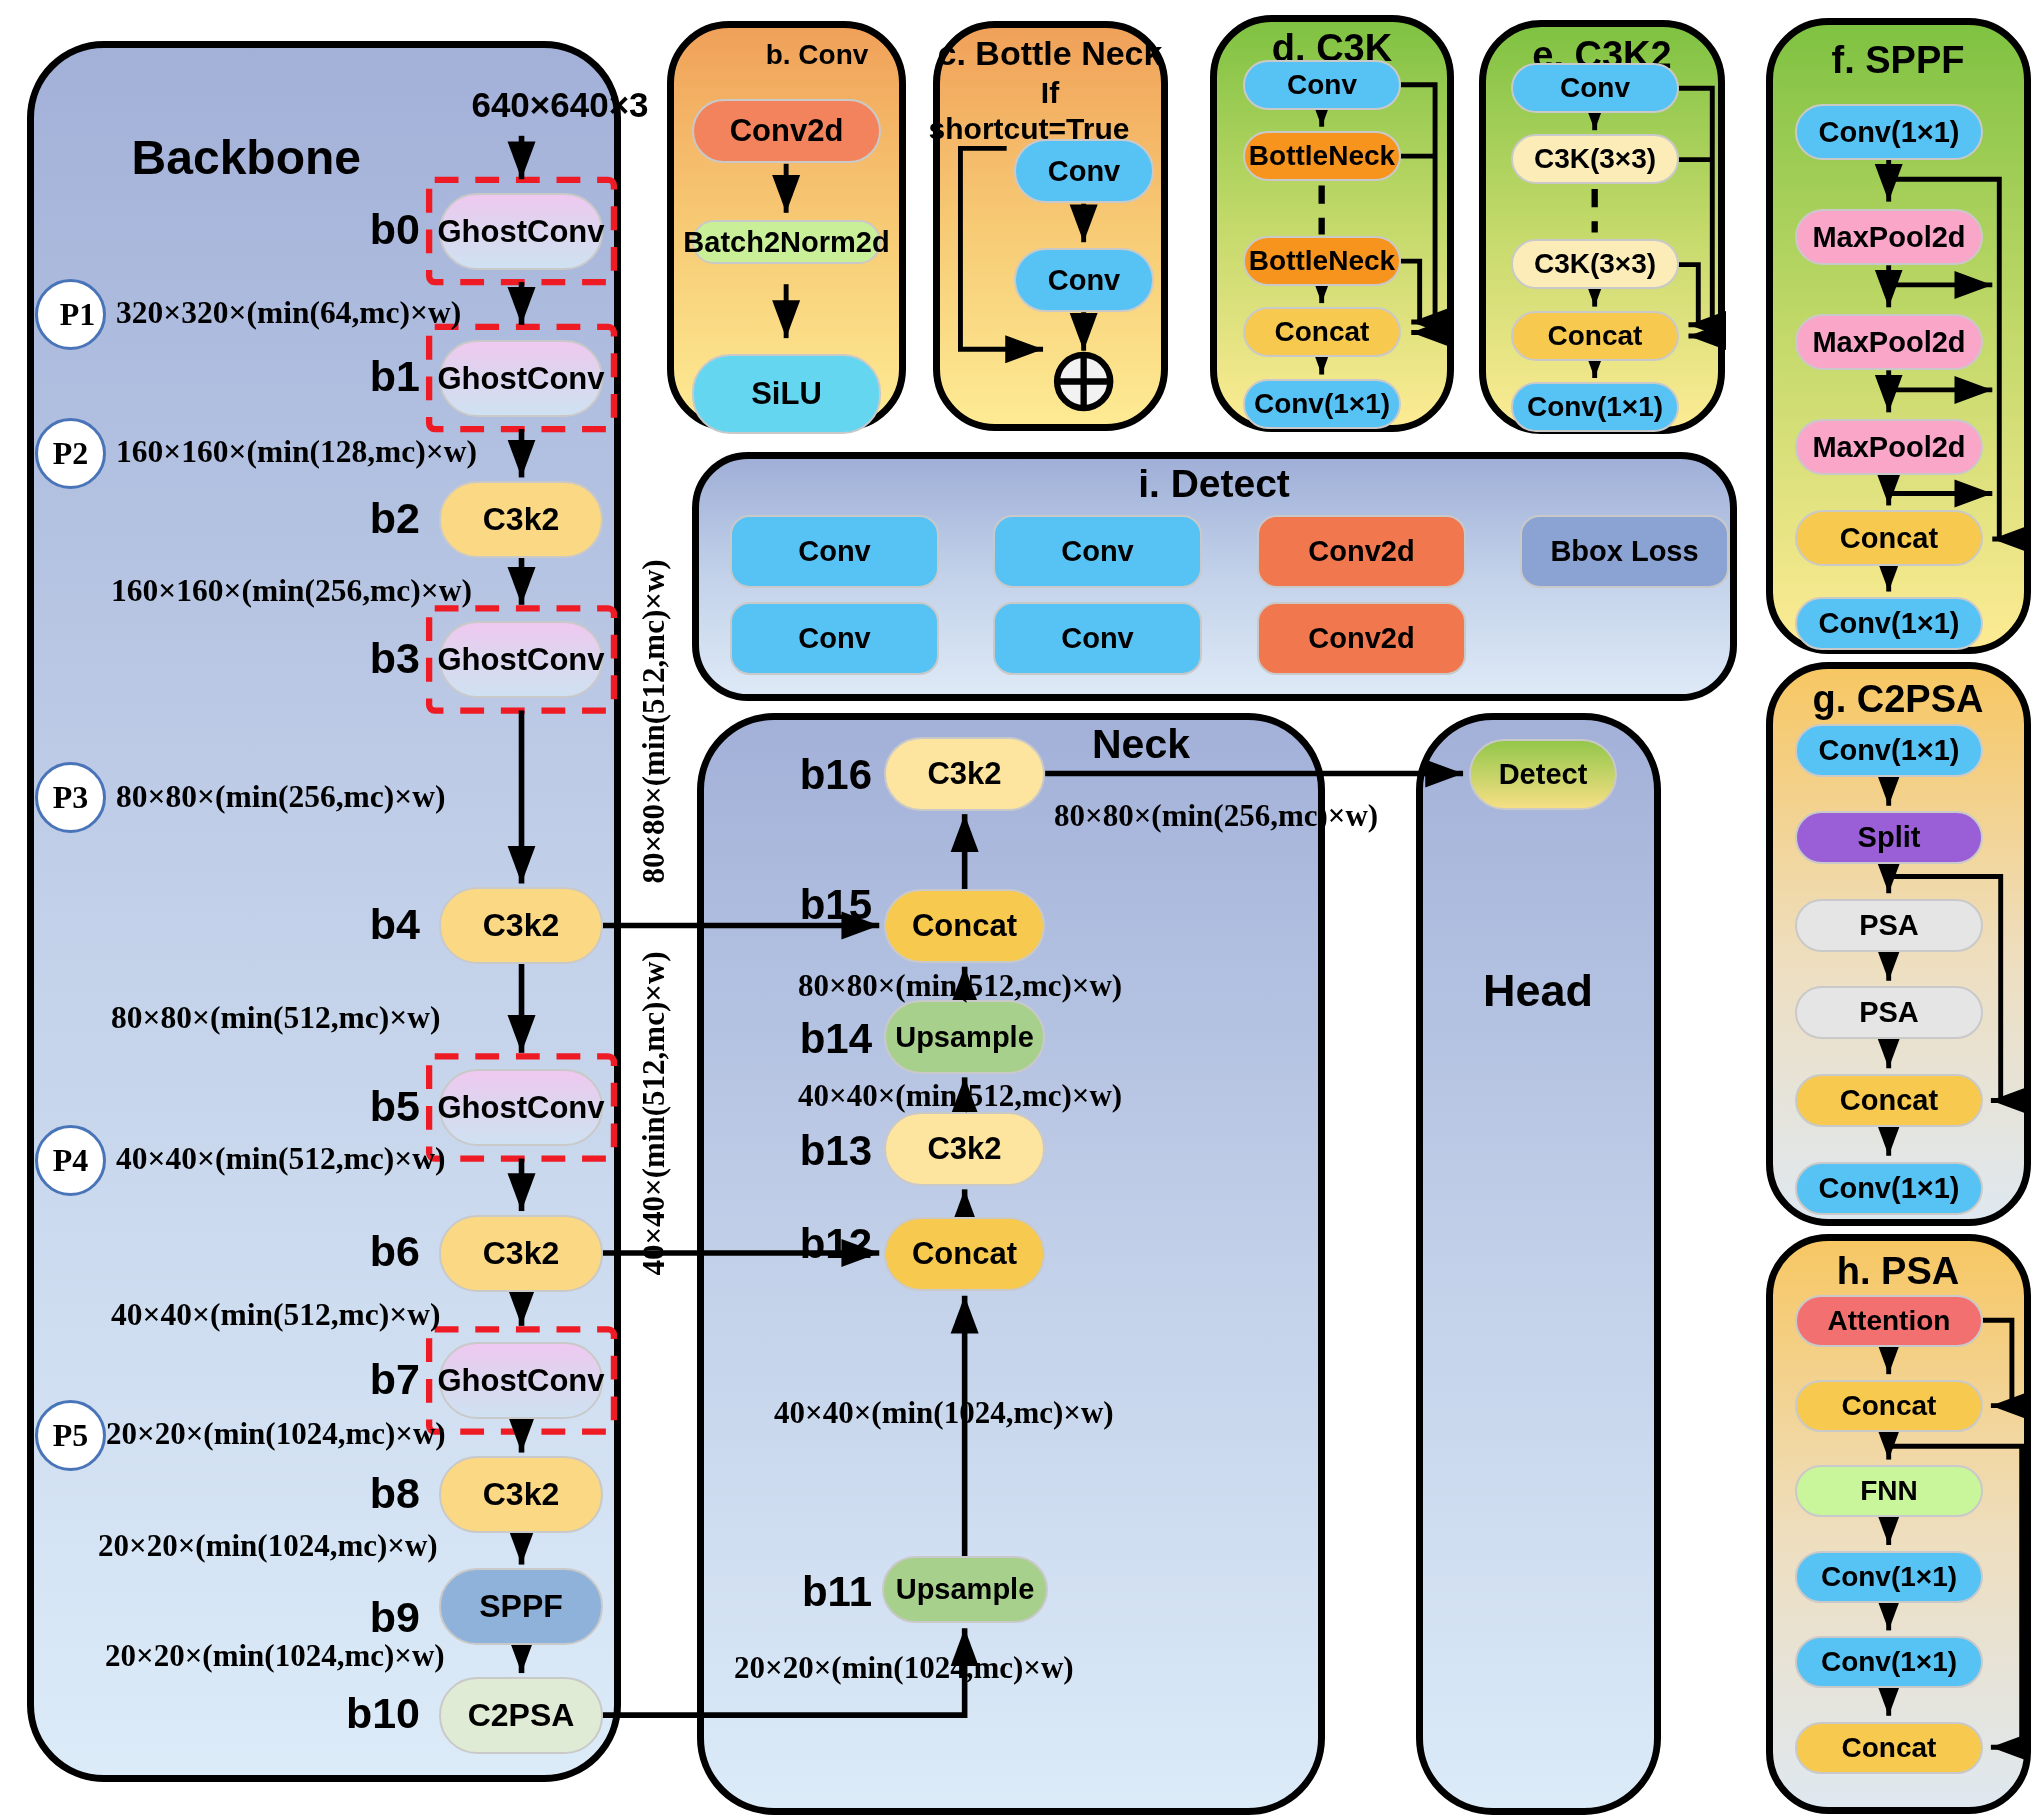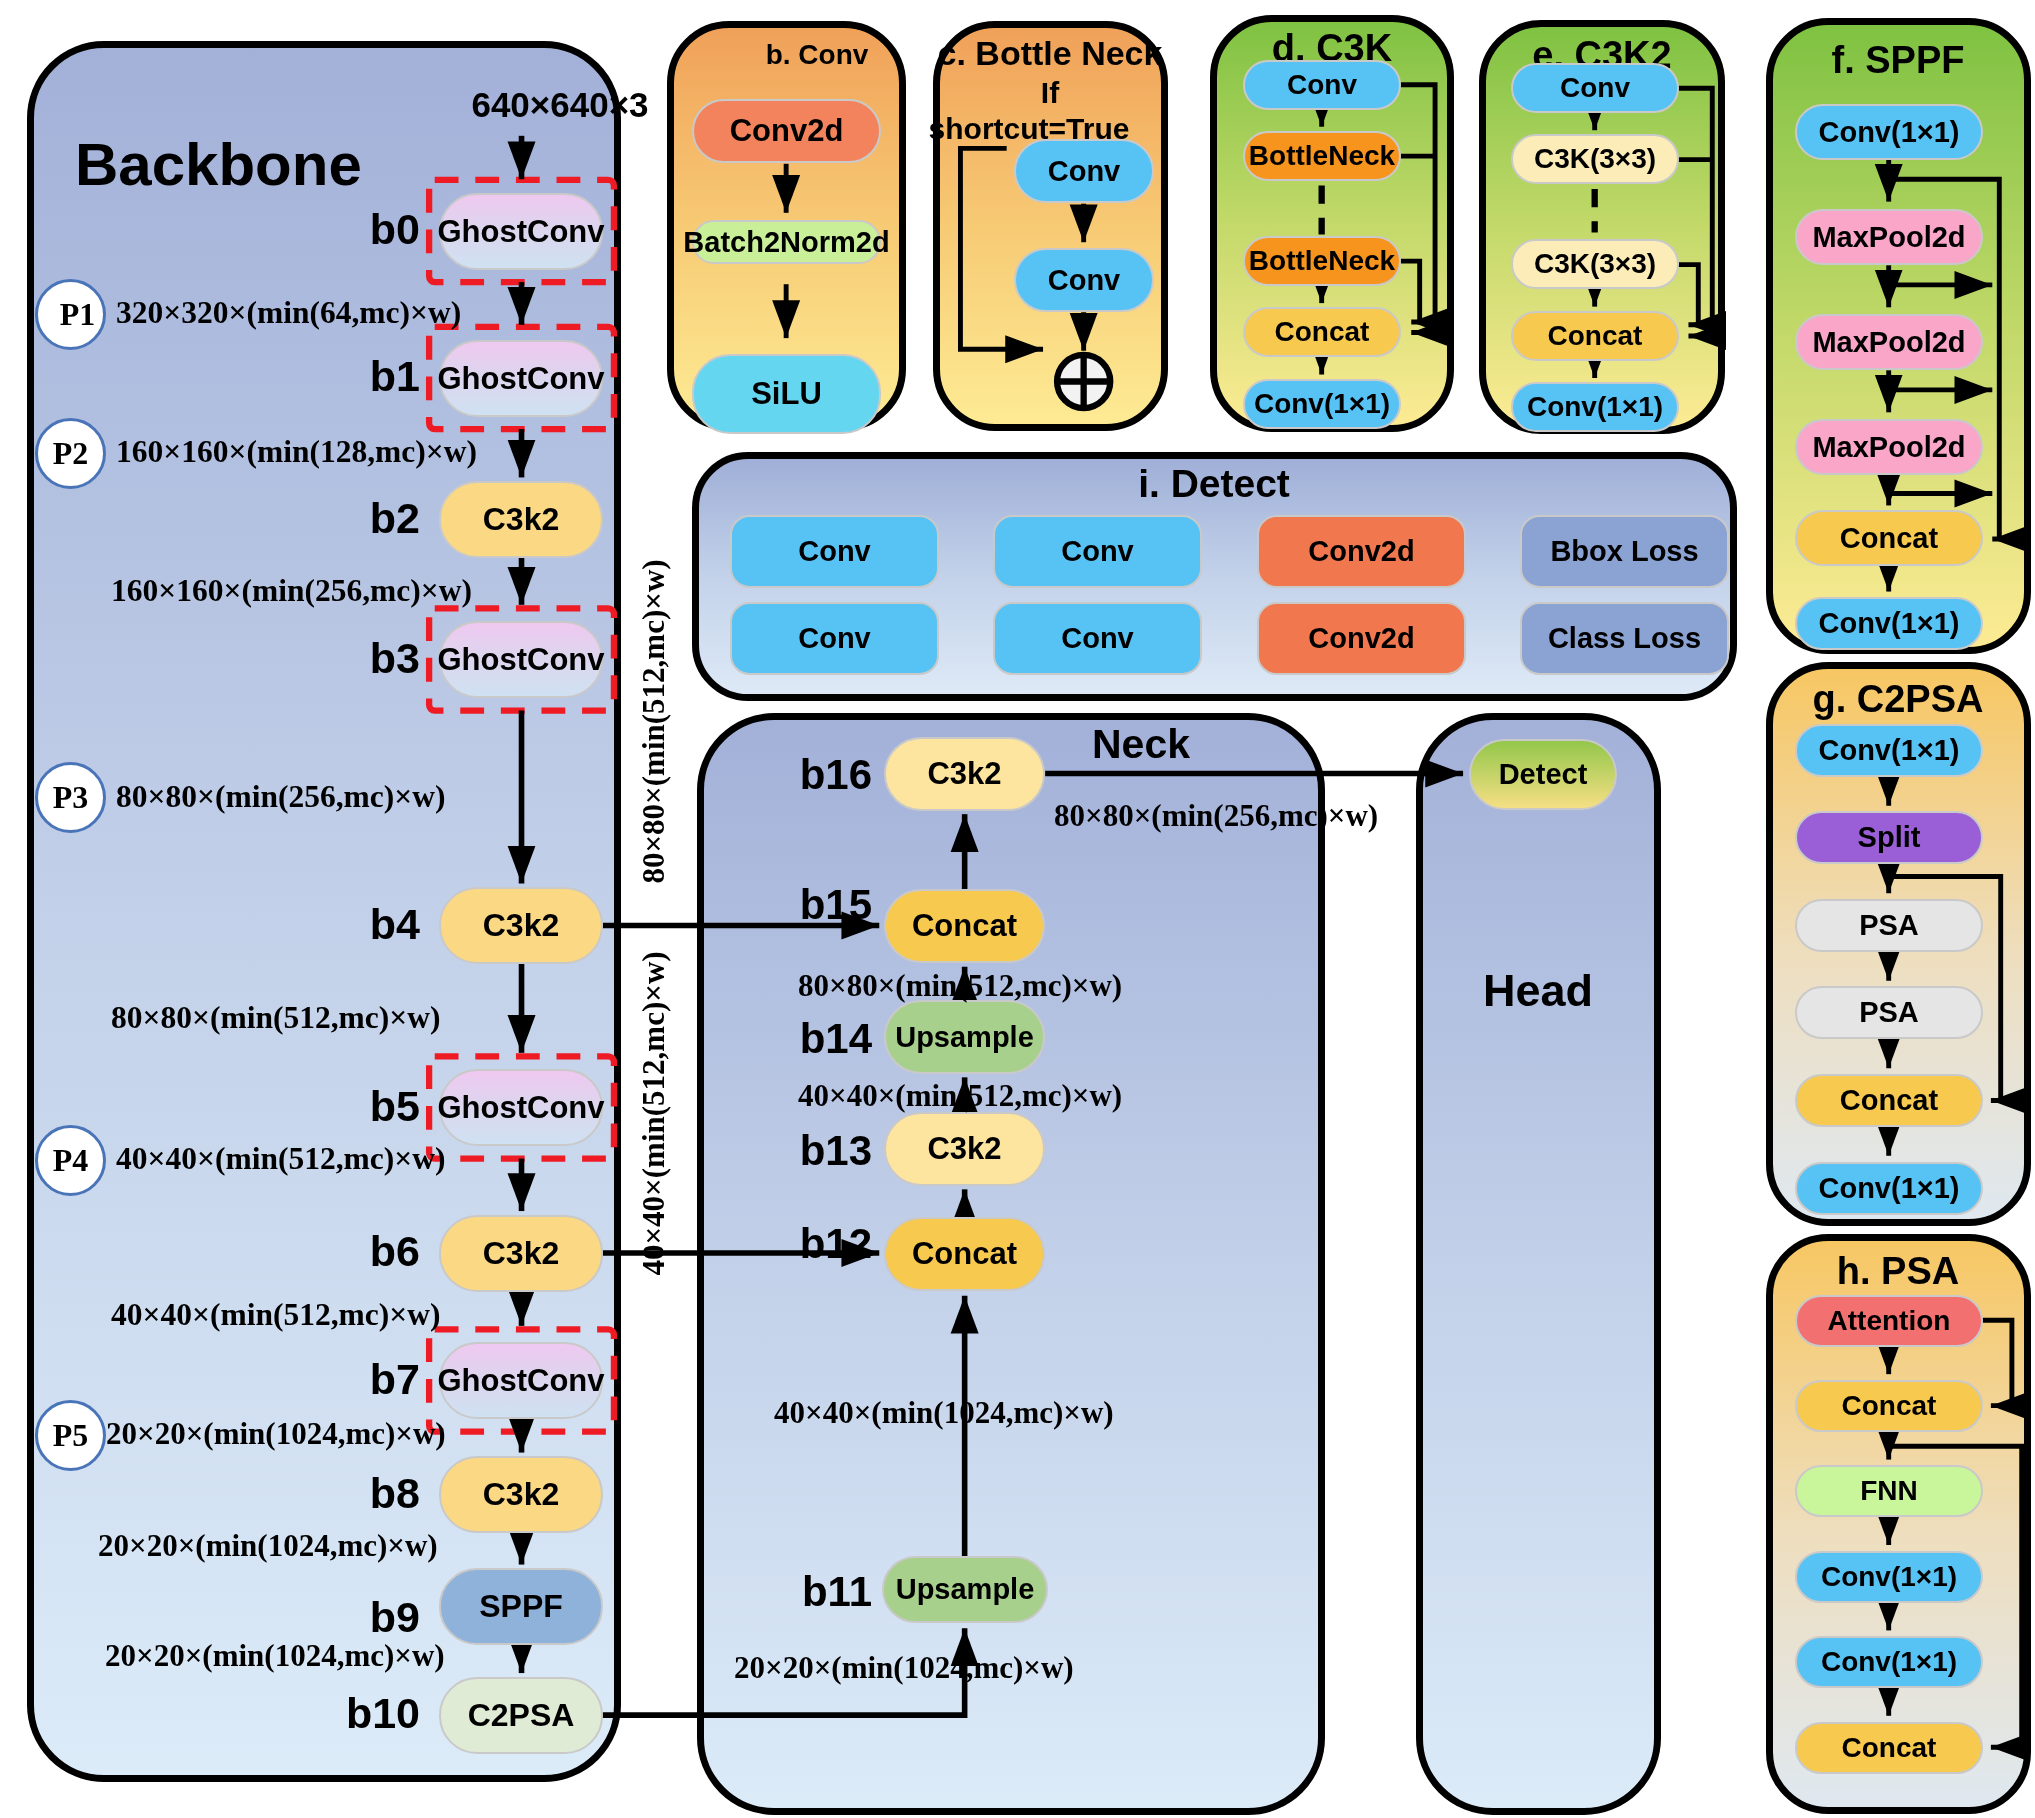--- a/index.html
+++ b/index.html
@@ -56,21 +56,21 @@
   <div class="panel bg-orange" style="left:933px;top:21px;width:235px;height:410px;"></div>
   <div class="panel bg-green" style="left:1210px;top:15.4px;width:244px;height:417px;"></div>
   <div class="panel bg-green" style="left:1479px;top:19.6px;width:246px;height:414px;"></div>
   <div class="panel bg-green" style="left:1766px;top:17.5px;width:265px;height:636px;"></div>
   <div class="panel bg-gold" style="left:1766px;top:662px;width:265px;height:564px;"></div>
   <div class="panel bg-gold" style="left:1766px;top:1234px;width:265px;height:580px;"></div>
   <div class="panel bg-detect" style="left:692px;top:452px;width:1045px;height:249px;"></div>
   <div class="panel bg-blue" style="left:697px;top:713px;width:628px;height:1102px;"></div>
   <div class="panel bg-blue" style="left:1416px;top:713px;width:245px;height:1102px;"></div>
 
-  <div class="ptitle" style="left:67px;top:130px;width:294px;font-size:60px;text-align:left;margin-left:8px;">Backbone</div>
+  <div class="ptitle" style="left:67px;top:130px;width:294px;font-size:48px;text-align:right;">Backbone</div>
   <div class="ptitle" style="left:712px;top:39px;width:210px;font-size:28px;">b. Conv</div>
   <div class="ptitle" style="left:936px;top:34px;width:228px;font-size:34px;">c. Bottle Neck</div>
   <div class="ptitle" style="left:980px;top:76px;width:140px;font-size:30px;">If</div>
   <div class="ptitle" style="left:924px;top:112px;width:210px;font-size:30px;">shortcut=True</div>
   <div class="ptitle" style="left:1227px;top:27px;width:210px;font-size:38px;">d. C3K</div>
   <div class="ptitle" style="left:1497px;top:34px;width:210px;font-size:38px;">e. C3K2</div>
   <div class="ptitle" style="left:1793px;top:39px;width:210px;font-size:38px;">f. SPPF</div>
   <div class="ptitle" style="left:1793px;top:678px;width:210px;font-size:38px;">g. C2PSA</div>
   <div class="ptitle" style="left:1793px;top:1250px;width:210px;font-size:38px;">h. PSA</div>
   <div class="ptitle" style="left:1109px;top:462px;width:210px;font-size:39px;">i. Detect</div>
@@ -281,16 +281,15 @@
   <div class="pill c-blue" style="left:1795px;top:1636px;width:188px;height:52px;font-size:28px;">Conv(1×1)</div>
   <div class="pill c-yellow" style="left:1795px;top:1722px;width:188px;height:52px;font-size:28px;">Concat</div>
 
   <div class="pill rect c-blue" style="left:730px;top:515px;width:209px;height:73px;font-size:29px;">Conv</div>
   <div class="pill rect c-blue" style="left:993px;top:515px;width:209px;height:73px;font-size:29px;">Conv</div>
   <div class="pill rect c-orange2" style="left:1257px;top:515px;width:209px;height:73px;font-size:29px;">Conv2d</div>
   <div class="pill rect c-loss" style="left:1520px;top:515px;width:209px;height:73px;font-size:29px;">Bbox Loss</div>
   <div class="pill rect c-blue" style="left:730px;top:602px;width:209px;height:73px;font-size:29px;">Conv</div>
   <div class="pill rect c-blue" style="left:993px;top:602px;width:209px;height:73px;font-size:29px;">Conv</div>
   <div class="pill rect c-orange2" style="left:1257px;top:602px;width:209px;height:73px;font-size:29px;">Conv2d</div>
-  <div class="pill rect c-loss" style="left:1520px;top:602px;width:209px;height:73px;font-size:29px;">Class Loss</div>
 
 </div>
 
 
 </body></html>

